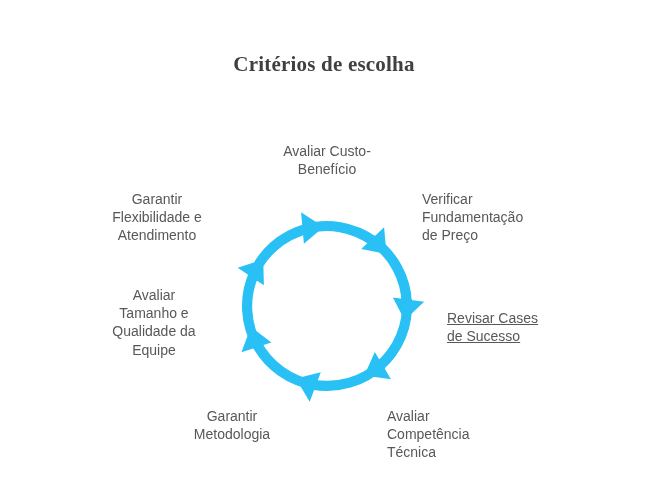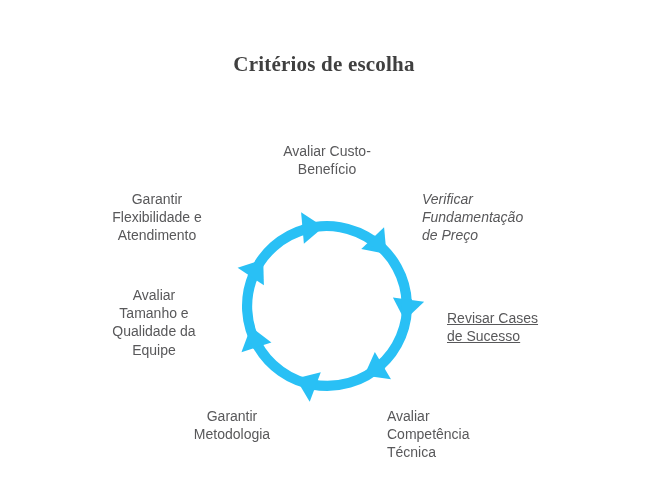--- a/index.html
+++ b/index.html
@@ -52,21 +52,21 @@
     line-height: 1.30;
     color: #58585a;
     white-space: pre-line;
   }
   .align-center { text-align: center; }
   .align-left   { text-align: left; }
   .align-right  { text-align: center; }
 
   
   #label-step-1 { left: 232px; top: 142px; width: 190px; }
-  #label-step-2 { left: 422px; top: 190px; width: 170px; font-style: italic; }
+  #label-step-2 { left: 422px; top: 190px; width: 170px; }
   #label-step-3 { left: 447px; top: 309px; width: 175px; text-decoration: underline; }
   #label-step-4 { left: 387px; top: 407px; width: 165px; }
   #label-step-5 { left: 148px; top: 407px; width: 168px; }
   #label-step-6 { left: 74px;  top: 286px; width: 160px; }
   #label-step-7 { left: 78px;  top: 190px; width: 158px; }
 </style>
 </head>
 <body>
 
 <div id="canvas" style="background: rgb(255, 255, 255);">

